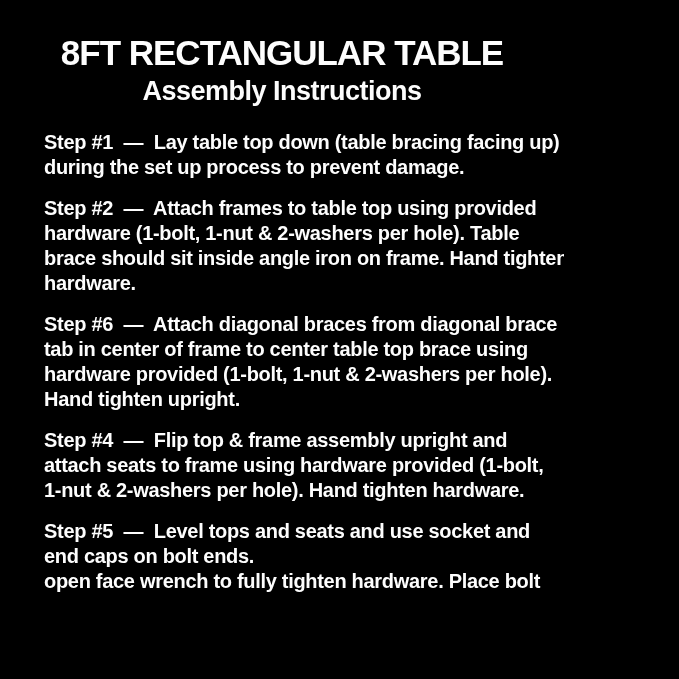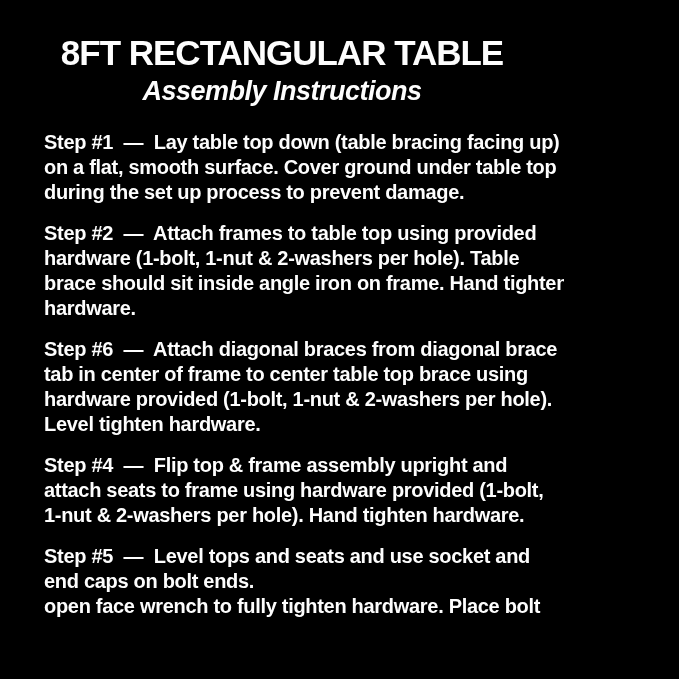--- a/index.html
+++ b/index.html
@@ -29,21 +29,20 @@
     letter-spacing: -1px;
     color: #fdfdfd;
   }
   .subtitle {
     margin: 0;
     margin-top: 3px;
     font-size: 27px;
     line-height: 31px;
     letter-spacing: -0.5px;
     color: #fdfdfd;
-    font-style: italic;
   }
   .steps {
     margin-top: 23px;
     padding-left: 44px;
   }
   .step {
     margin: 0 0 16px 0;
     font-size: 20px;
     line-height: 25px;
     letter-spacing: -0.3px;
@@ -60,36 +59,35 @@
 
   <div class="header">
     <h1 class="title">8FT RECTANGULAR TABLE</h1>
     <h2 class="subtitle">Assembly Instructions</h2>
   </div>
 
   <div class="steps">
 
     <p class="step">
       <span class="line">Step #1  —  Lay table top down (table bracing facing up)</span>
-      <span class="line">on a flat, smooth surface. Cover ground under table top</span>
       <span class="line">during the set up process to prevent damage.</span>
     </p>
 
     <p class="step">
       <span class="line">Step #2  —  Attach frames to table top using provided</span>
       <span class="line">hardware (1-bolt, 1-nut &amp; 2-washers per hole). Table</span>
       <span class="line">brace should sit inside angle iron on frame. Hand tighten</span>
       <span class="line">hardware.</span>
     </p>
 
     <p class="step">
       <span class="line">Step #6  —  Attach diagonal braces from diagonal brace</span>
       <span class="line">tab in center of frame to center table top brace using</span>
       <span class="line">hardware provided (1-bolt, 1-nut &amp; 2-washers per hole).</span>
-      <span class="line">Level tighten hardware.</span>
+      <span class="line">Hand tighten upright.</span>
     </p>
 
     <p class="step">
       <span class="line">Step #4  —  Flip top &amp; frame assembly upright and</span>
       <span class="line">attach seats to frame using hardware provided (1-bolt,</span>
       <span class="line">1-nut &amp; 2-washers per hole). Hand tighten hardware.</span>
     </p>
 
     <p class="step">
       <span class="line">Step #5  —  Level tops and seats and use socket and</span>

